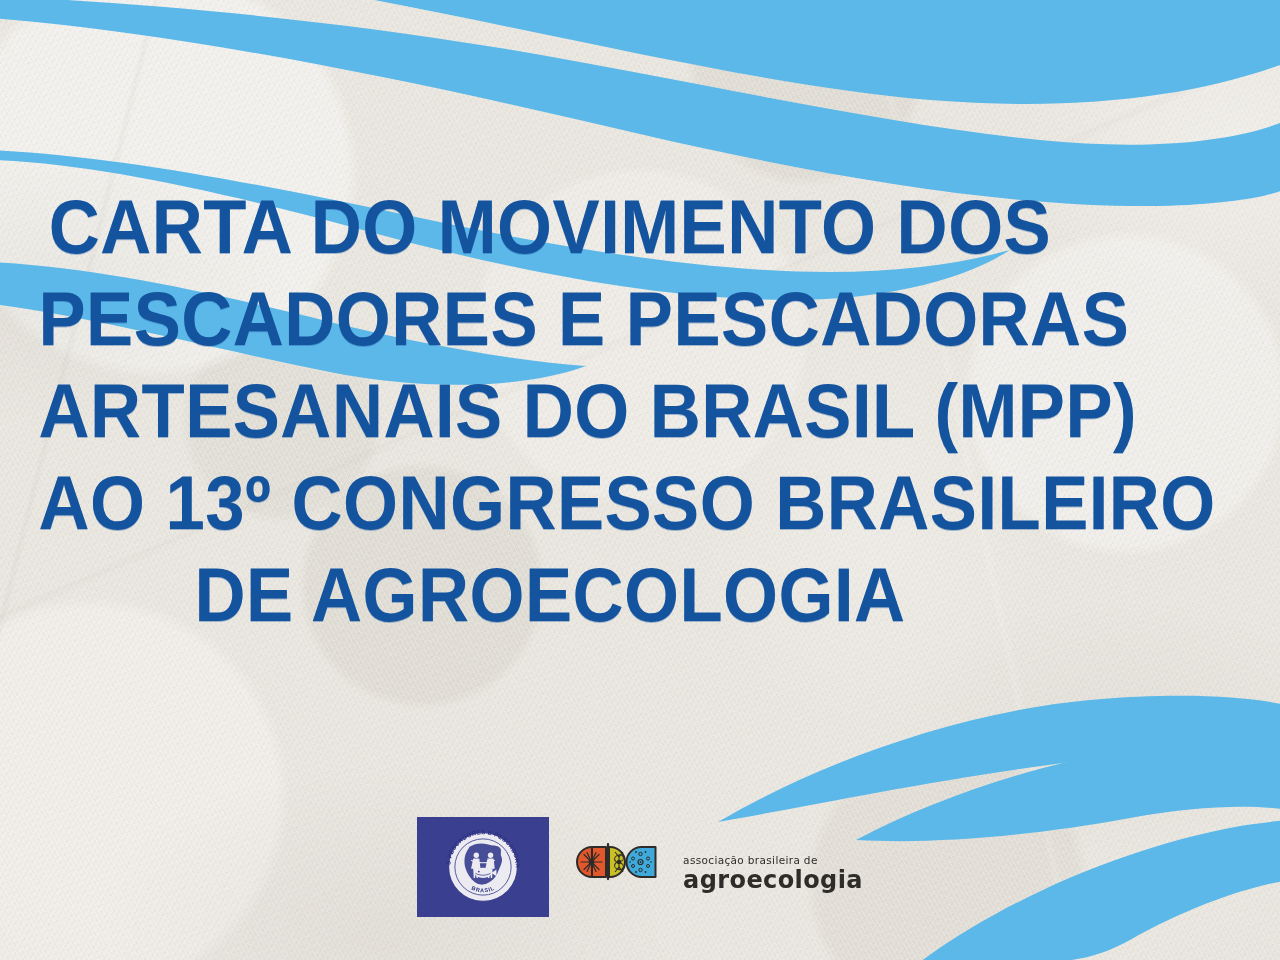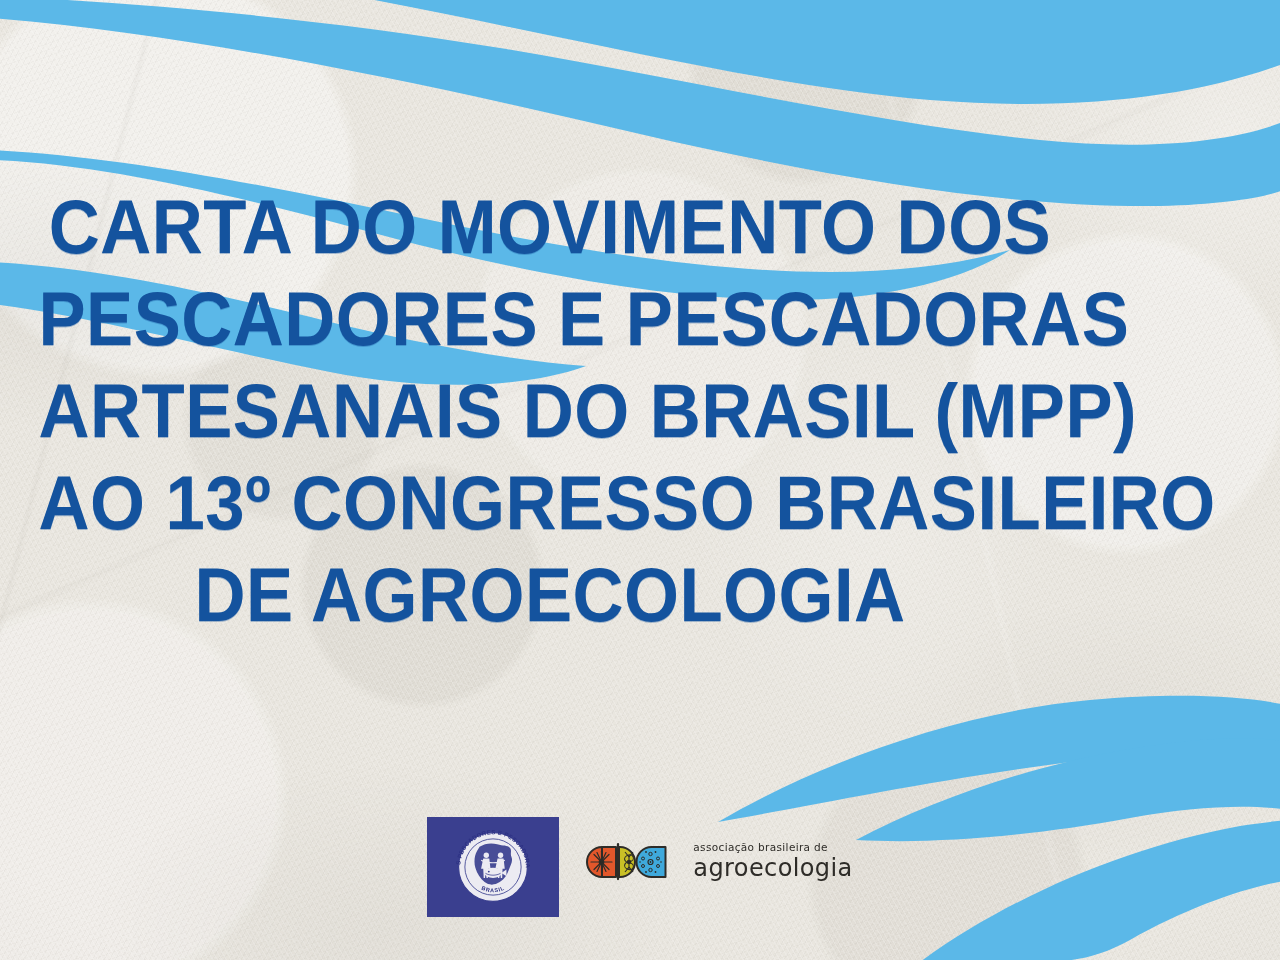--- a/index.html
+++ b/index.html
@@ -131,21 +131,21 @@
     flex: none;
   }
   .mpp-seal {
     position: relative;
     width: 84px;
     height: 84px;
   }
 
   .aba-logo {
     display: flex;
-    align-items: flex-start;
+    align-items: flex-end;
     gap: 9px;
     flex: none;
   }
   .aba-mark { display: block; }
   .aba-words {
     display: flex;
     flex-direction: column;
     line-height: 1;
     color: #2e2c28;
   }
@@ -154,20 +154,21 @@
     font-size: 10.5px;
     letter-spacing: .35px;
     margin-bottom: 3px;
     white-space: nowrap;
   }
   .aba-name {
     font-family: "DejaVu Sans", sans-serif;
     font-size: 24px;
     letter-spacing: .4px;
     white-space: nowrap;
+    font-weight: bold;
   }
 </style>
 </head>
 <body>
 
 <div id="poster">
 
   <div class="paper-base"></div>
   <div class="paper-grain"></div>
   <div class="paper-fibers"></div>

